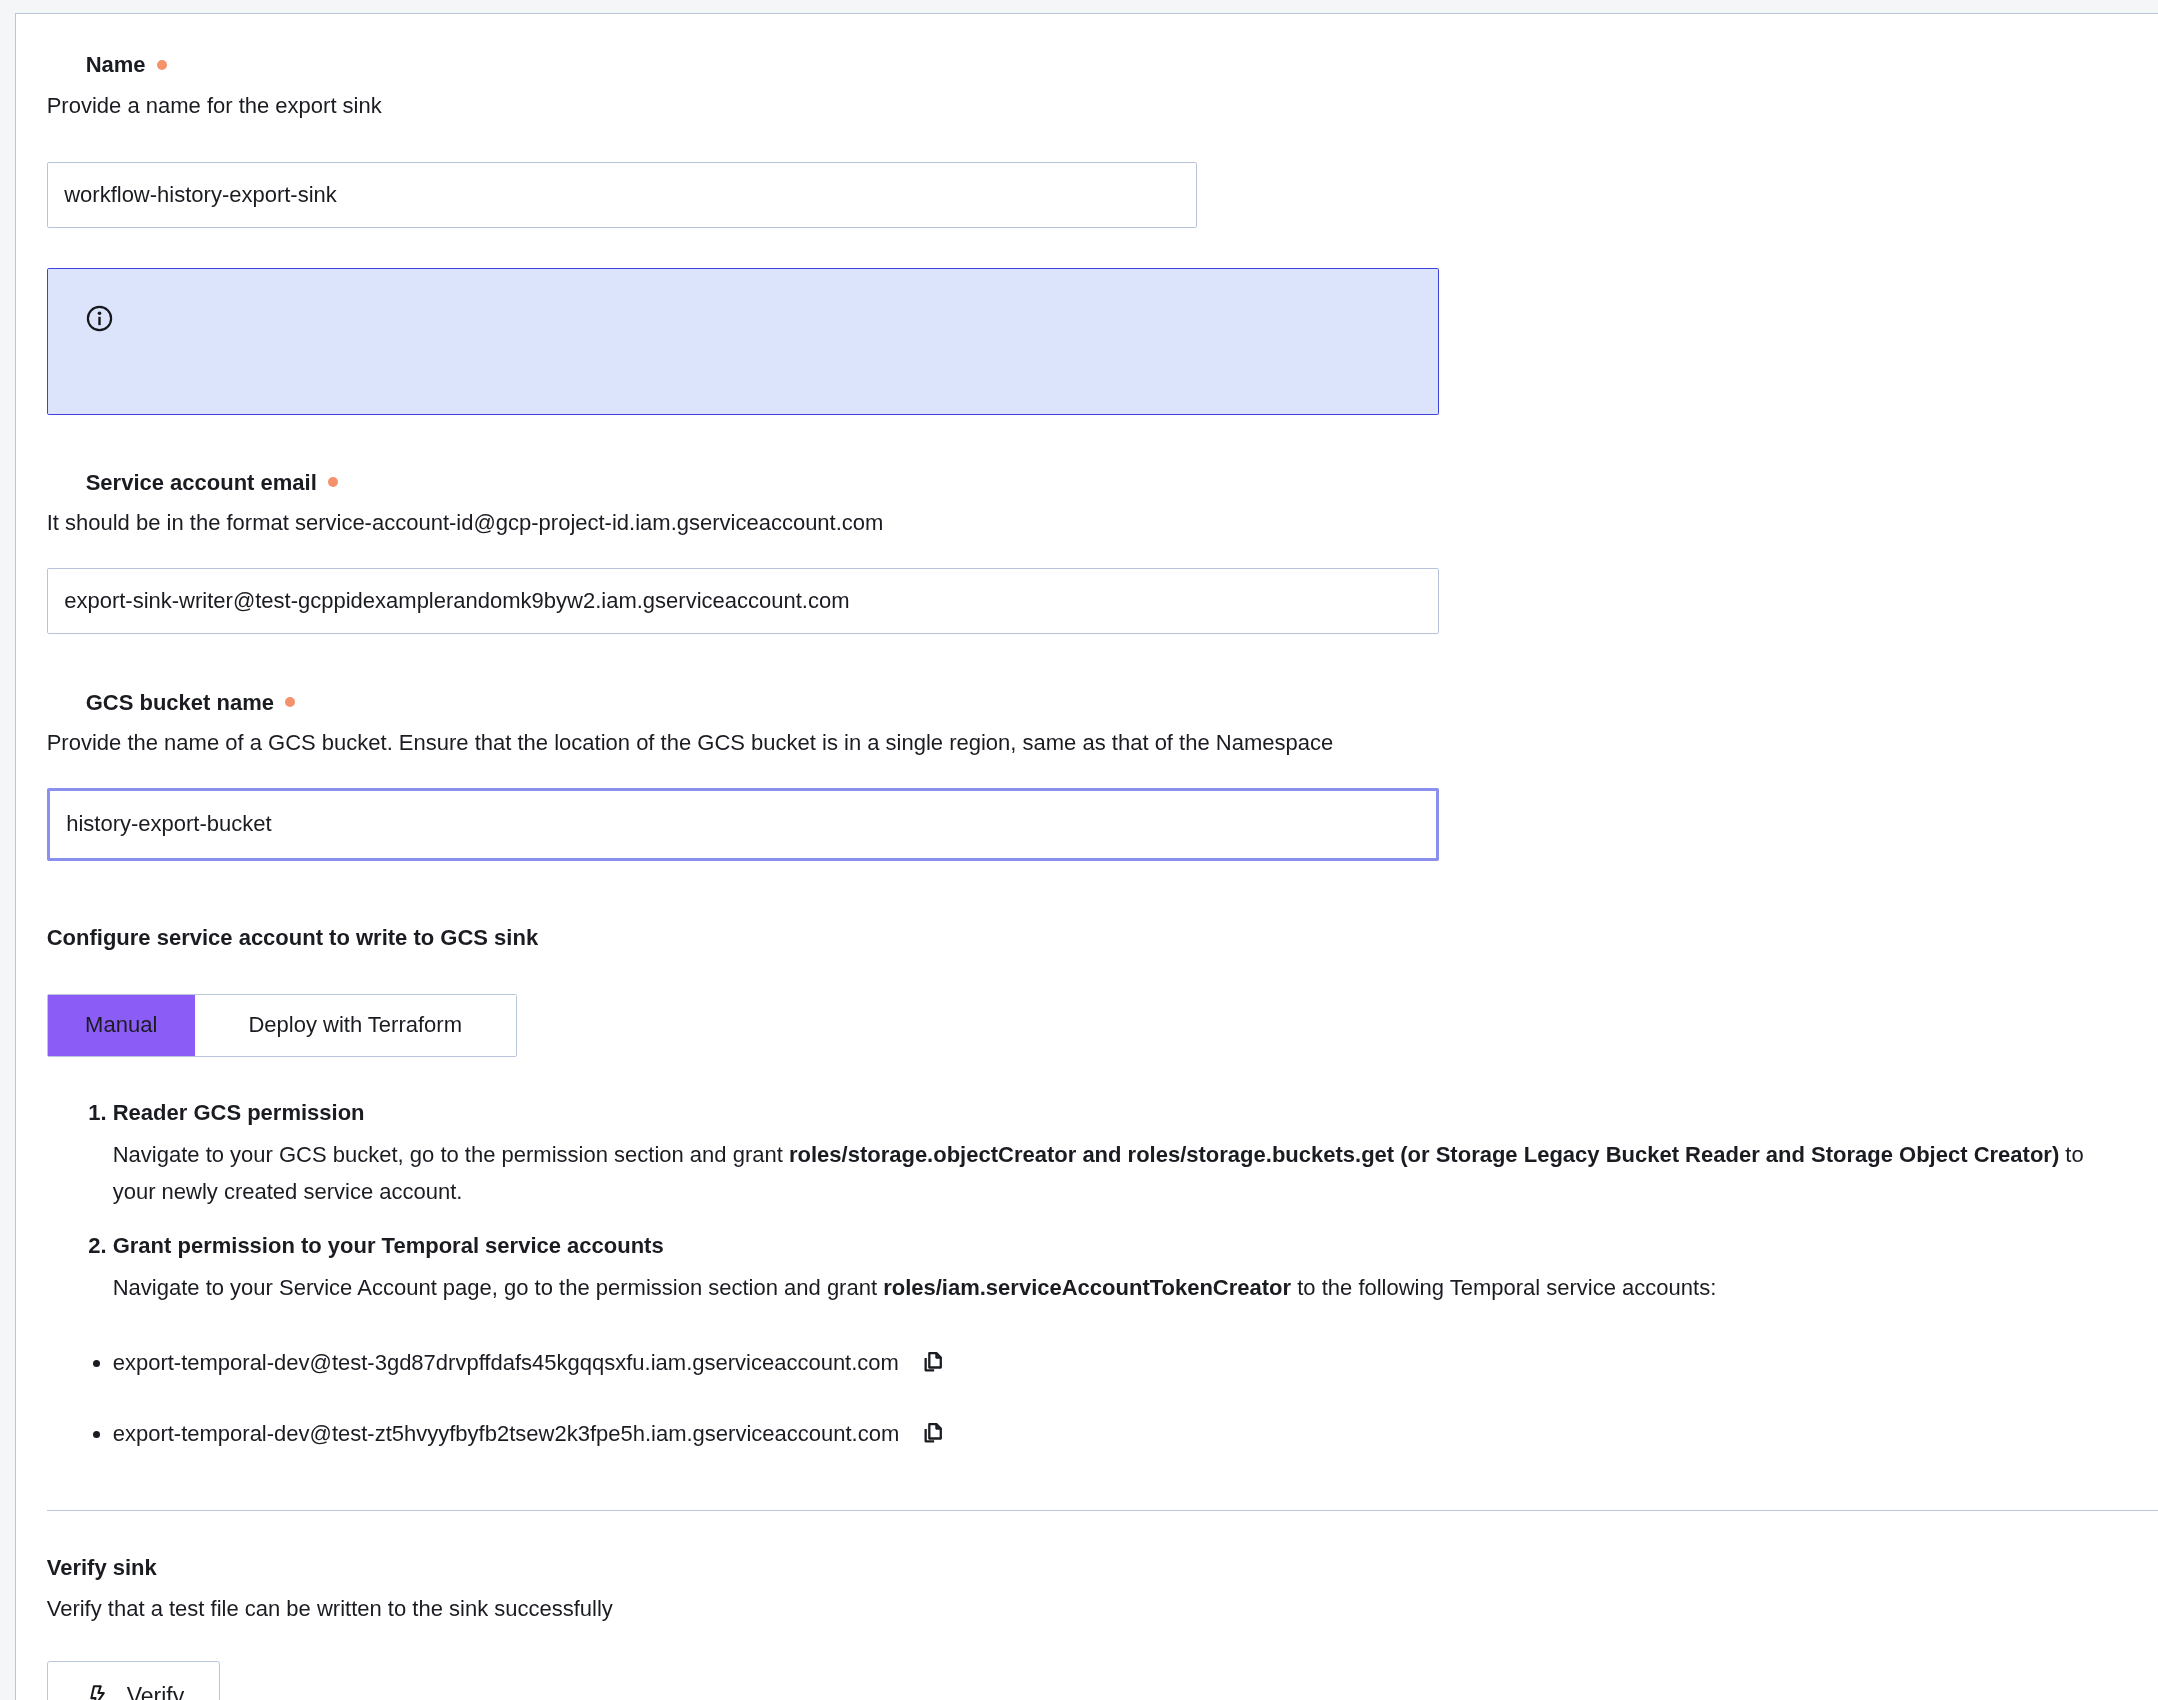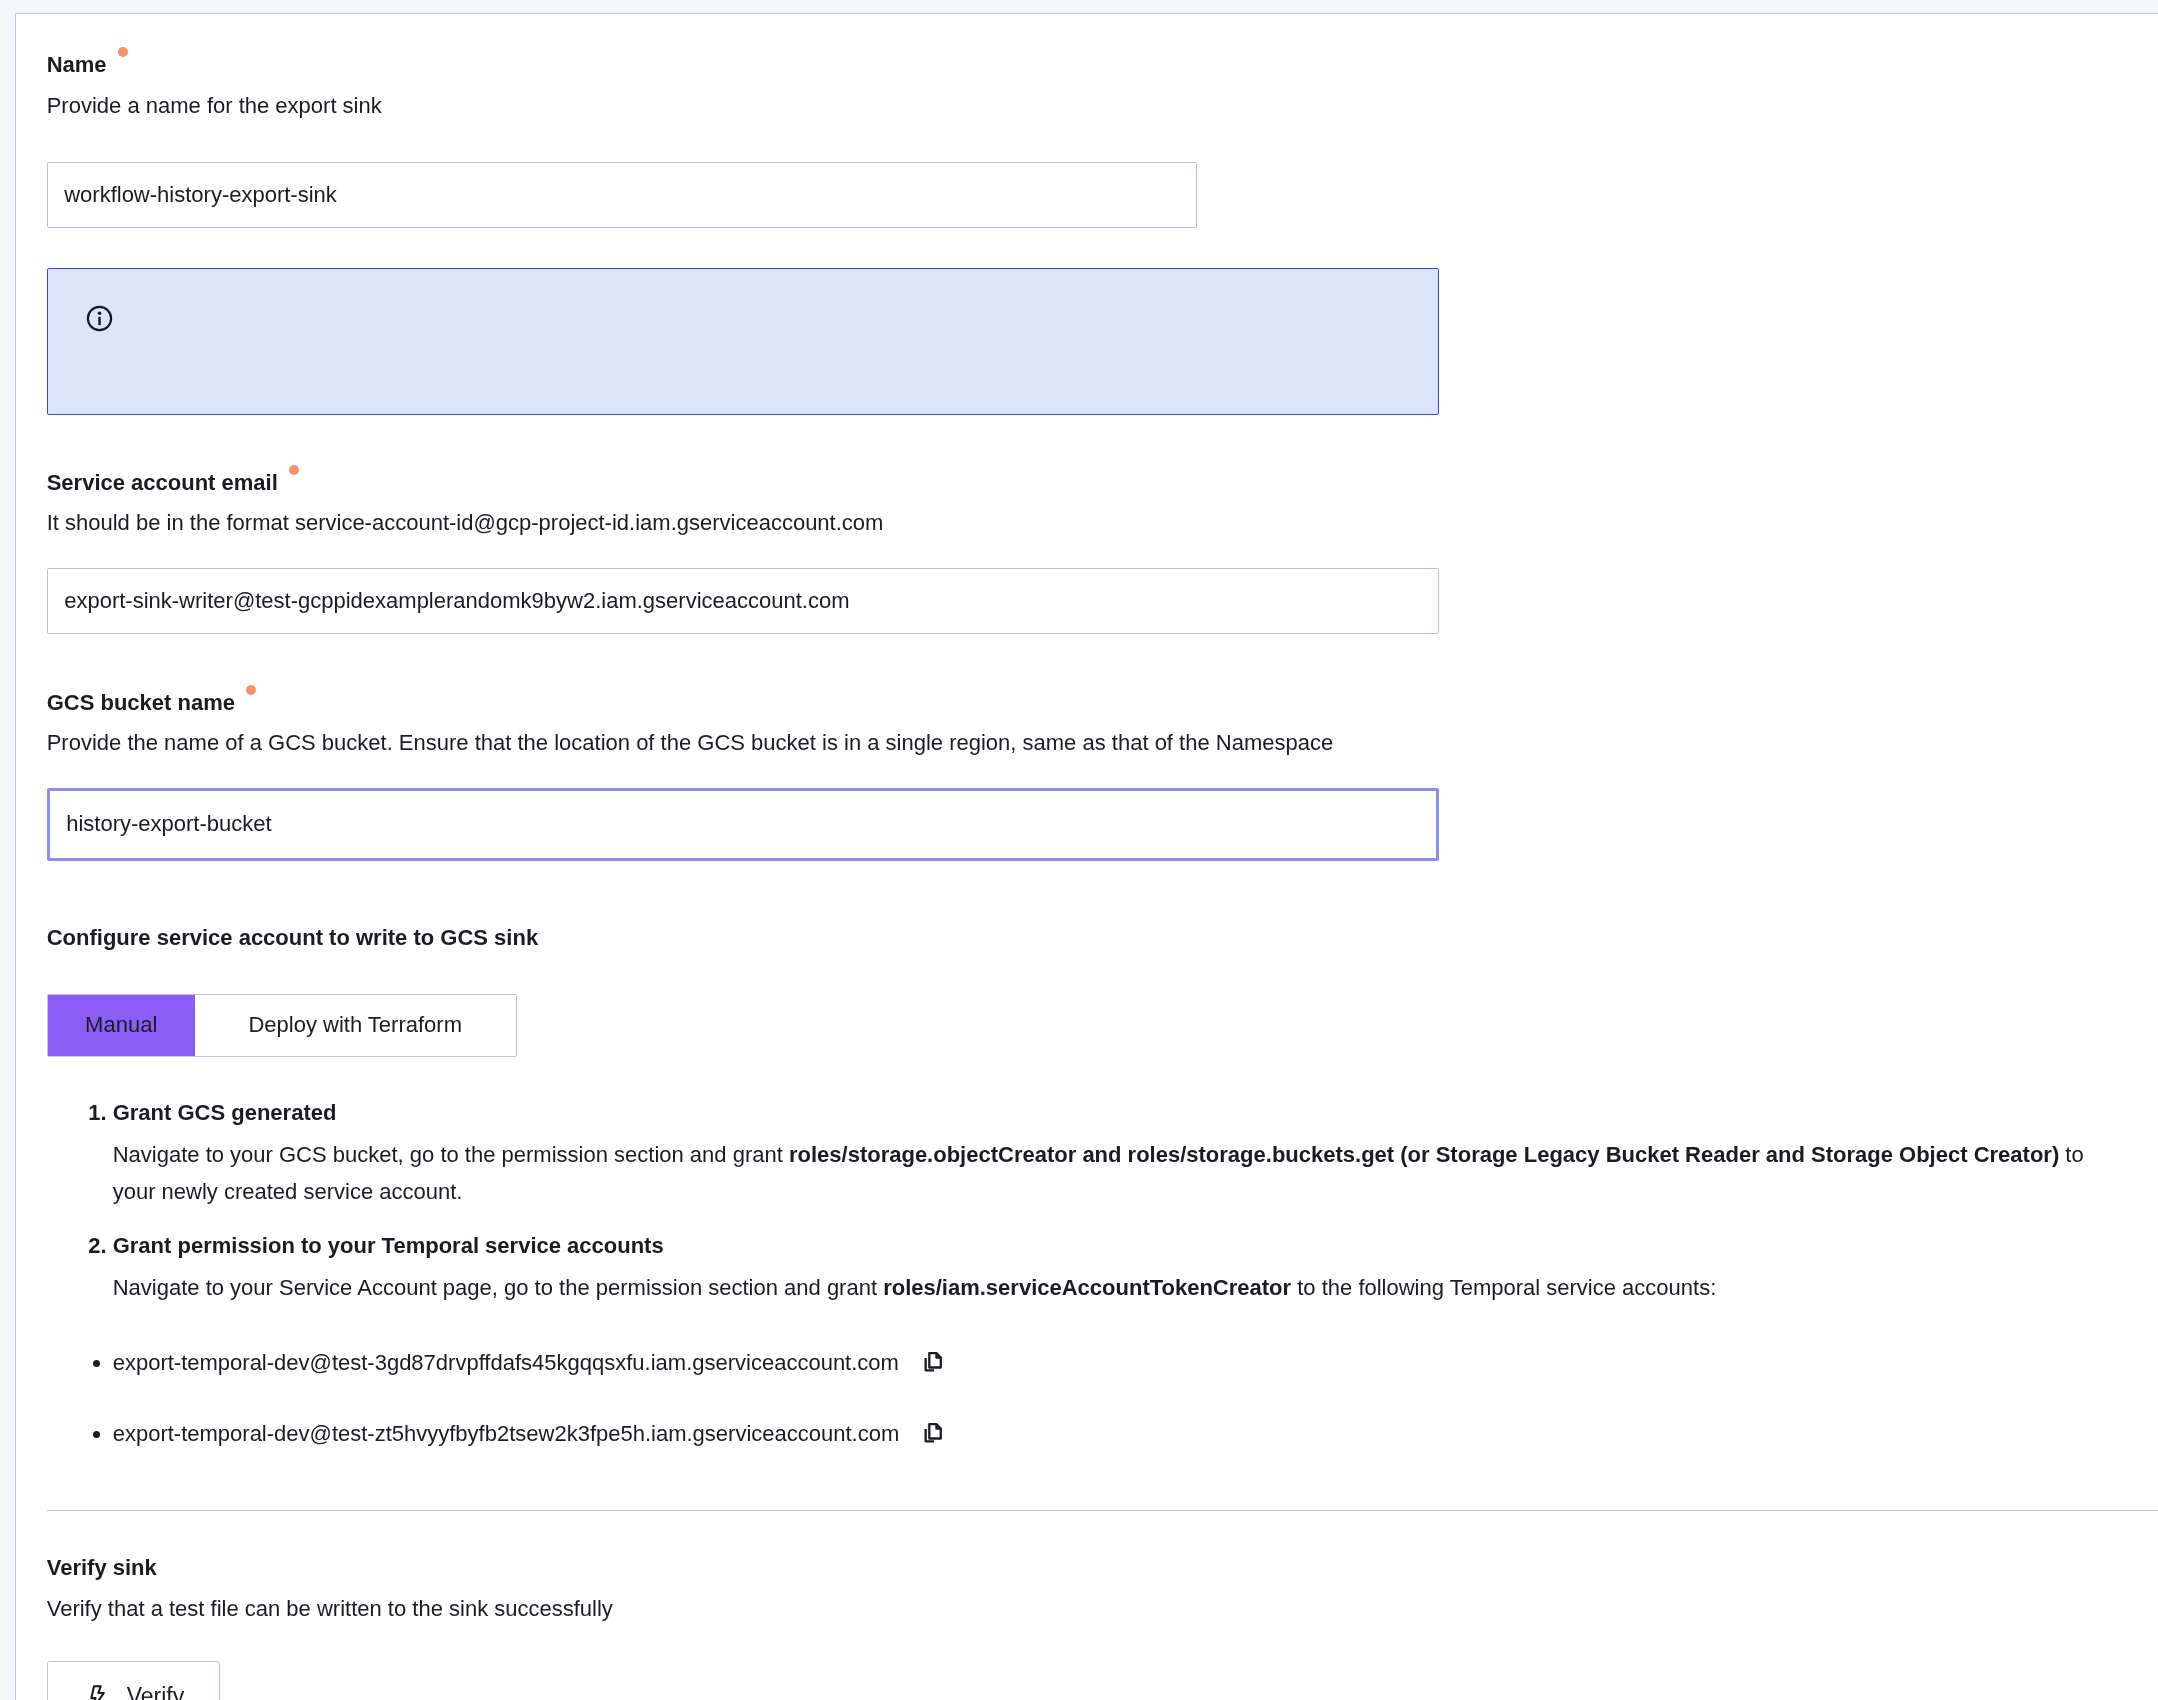--- a/index.html
+++ b/index.html
@@ -17,23 +17,24 @@
     left: 14.7px; top: 13px;
     width: calc(100% - 14.7px);
     height: calc(100% - 13px);
     background: #ffffff;
     border: 1.8px solid #b9c5da;
     border-right: none;
     border-bottom: none;
     padding: 33px 26px 0 31px;
   }
   .field-label {
-    display: flex; align-items: flex-start;
+    display: flex; align-items: center;
     font-weight: 700;
     line-height: 35px;
+    margin-left: 39px;
   }
   .req-dot {
     width: 10px; height: 10px;
     border-radius: 50%;
     background: #f4926c;
     margin-left: 11px;
     display: inline-block;
   }
   .field-desc { line-height: 35px; margin-top: 5.5px; }
   .text-input {
@@ -181,21 +182,21 @@
     <div class="tab tab-manual selected">
       <span>Manual</span>
     </div>
     <div class="tab tab-terraform">
       <span>Deploy with Terraform</span>
     </div>
   </div>
 
   <ol class="steps">
     <li>
-      <span>Grant GCS generated</span>
+      <span>Reader GCS permission</span>
       <div class="step-body">
         <span>Navigate to your GCS bucket, go to the permission section and grant </span><b>roles/storage.objectCreator and roles/storage.buckets.get (or Storage Legacy Bucket Reader and Storage Object Creator)</b><span> to your newly created service account.</span>
       </div>
     </li>
     <li>
       <span>Grant permission to your Temporal service accounts</span>
       <div class="step-body">
         <span>Navigate to your Service Account page, go to the permission section and grant </span><b>roles/iam.serviceAccountTokenCreator</b><span> to the following Temporal service accounts:</span>
       </div>
     </li>

